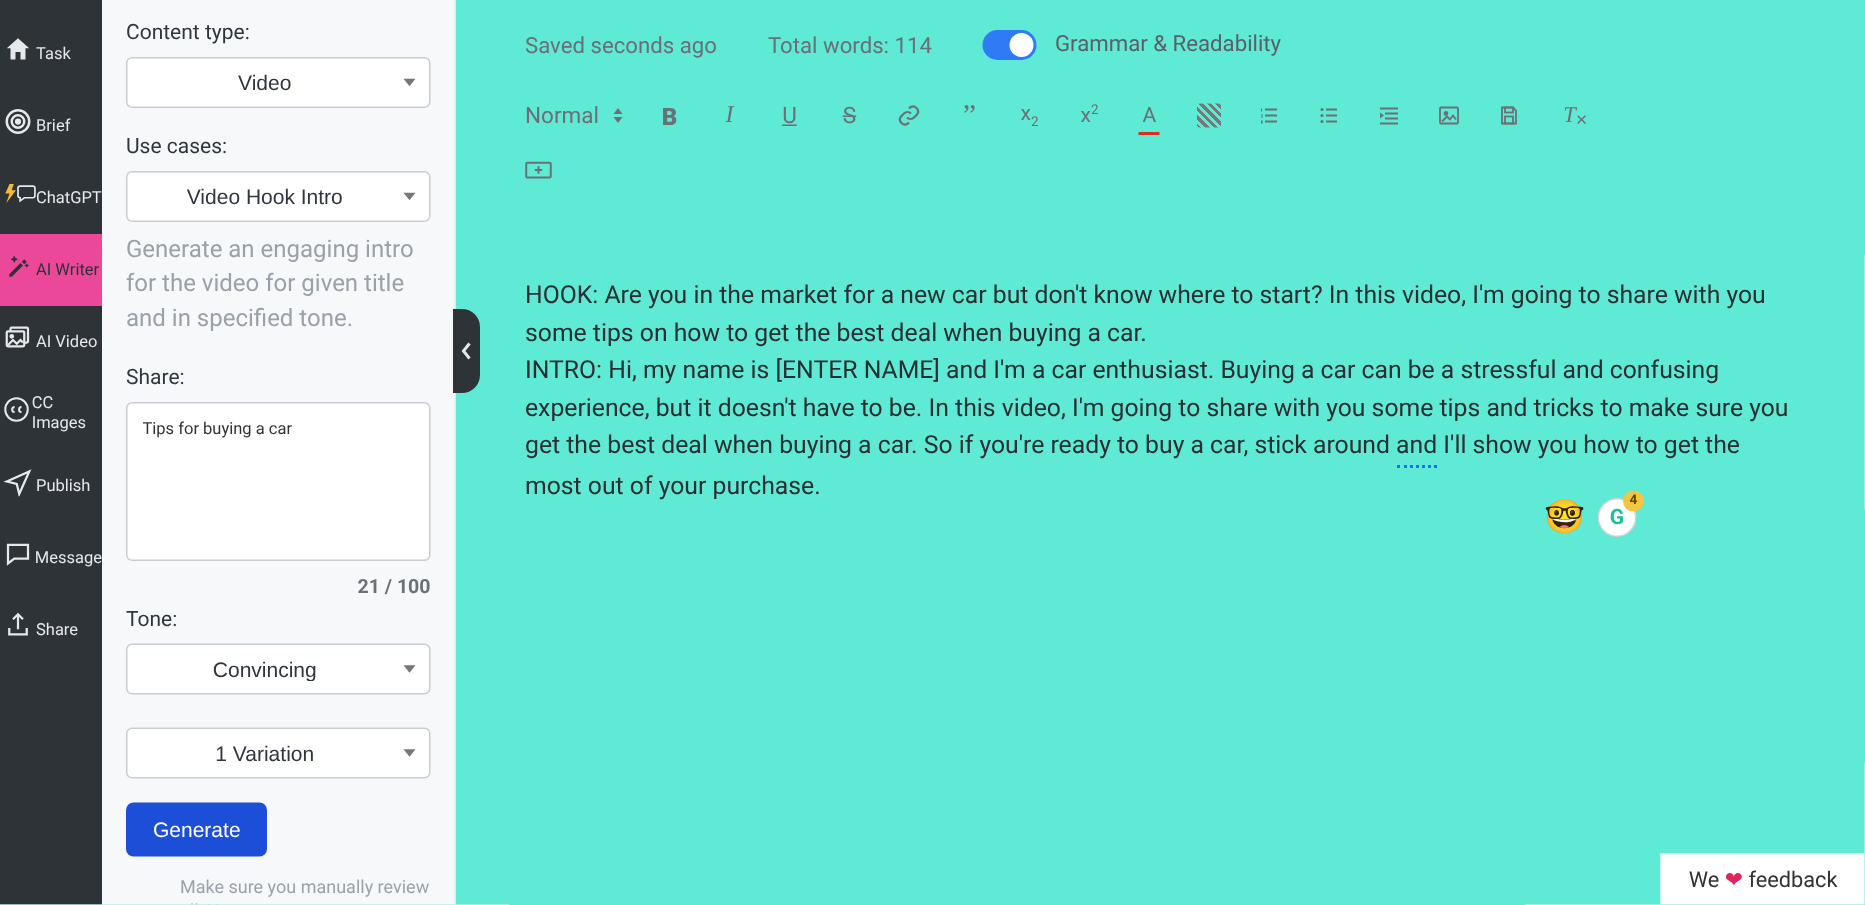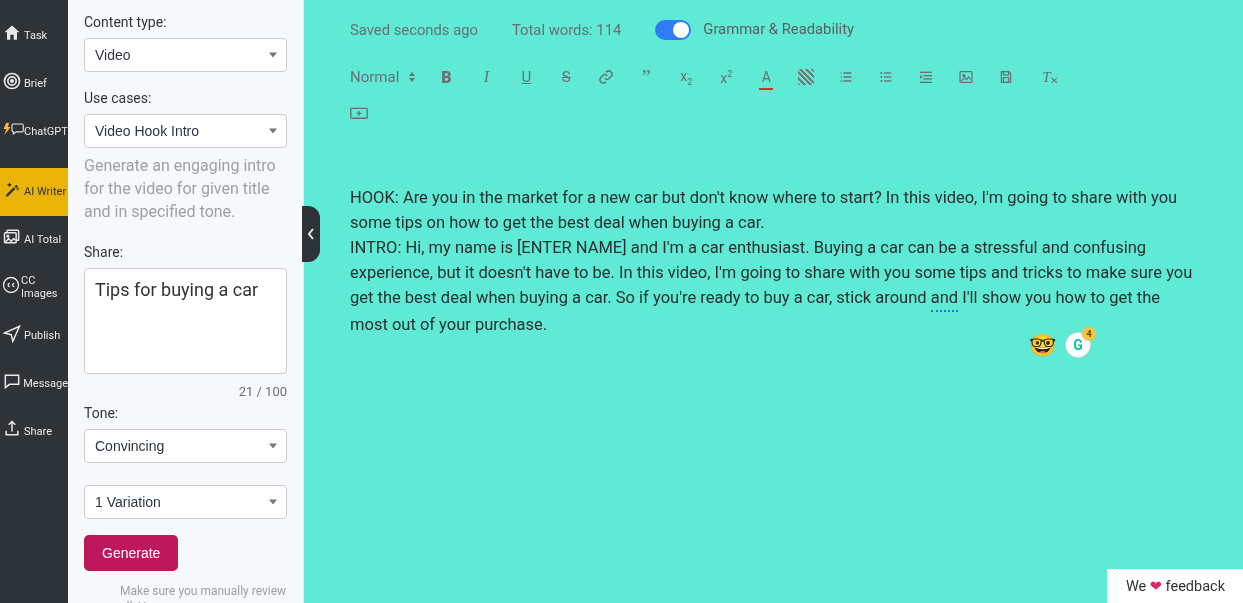--- a/index.html
+++ b/index.html
@@ -1,33 +1,33 @@
 <!DOCTYPE html>
 <html><head>
 <meta charset="utf-8">
 <style>
 * { box-sizing: border-box; margin: 0; padding: 0; }
 body { font-family: -apple-system, BlinkMacSystemFont, "Segoe UI", Roboto, Helvetica, Arial, sans-serif; background: #fff; color: #333; overflow: hidden; width: 1243px; height: 603px; }
 .app { display: flex; height: 603px; }
 .nav { width: 68px; background: #2e3338; display: flex; flex-direction: column; align-items: center; padding-top: 12px; flex-shrink: 0; }
 .nav-item { width: 68px; display: flex; flex-direction: row; align-items: center; padding: 10px 0 12px; color: #e6e8ea; font-size: 11px; cursor: pointer; }
-.nav-item.active { background: #eab308; color: #2e3338; margin-top: 12px; }
+.nav-item.active { background: #ec4899; color: #2e3338; }
 .nav-item .icn { width: 24px; height: 22px; display: flex; align-items: center; justify-content: center; margin-bottom: 4px; }
 .nav-item svg { display: block; }
 
 .panel { width: 236px; background: #f7f8f9; border-right: 1px solid #e5e7ea; padding: 14px 16px 8px; flex-shrink: 0; overflow: hidden; position: relative; }
 .label { font-size: 14px; color: #2f3640; margin-bottom: 8px; }
-.select { width: 100%; height: 34px; border: 1px solid #c9cdd3; border-radius: 4px; background: #fff; padding: 0 28px 0 10px; font-size: 14px; color: #2f3640; appearance: none; position: relative; }
+.select { width: 100%; height: 34px; border: 1px solid #c9cdd3; border-radius: 4px; background: #fff; padding: 0 28px 0 10px; font-size: 14px; color: #2f3640; appearance: none; position: relative; text-align: center; }
 .select-wrap { position: relative; margin-bottom: 4px; }
 .select-wrap::after { content: ""; position: absolute; right: 10px; top: 50%; transform: translateY(-50%); border-left: 4px solid transparent; border-right: 4px solid transparent; border-top: 5px solid #777; pointer-events: none; }
 .gap { height: 14px; }
 .hint { font-size: 16px; color: #9aa1a9; line-height: 1.45; margin-top: 6px; margin-bottom: 6px; }
-.textarea { width: 100%; height: 106px; border: 1px solid #c9cdd3; border-radius: 4px; padding: 10px; font-size: 18px; resize: none; font-family: inherit; color: #333; }
-.counter { text-align: right; font-size: 13px; color: #6b7077; margin-top: 6px; }
-.btn-primary { background: #be185d; color: #fff; border: none; border-radius: 5px; padding: 10px 18px; font-size: 14px; cursor: pointer; margin-top: 12px; }
+.textarea { width: 100%; height: 106px; border: 1px solid #c9cdd3; border-radius: 4px; padding: 10px; font-size: 11px; resize: none; font-family: inherit; color: #333; }
+.counter { text-align: right; font-size: 13px; color: #6b7077; margin-top: 6px; font-weight: bold; }
+.btn-primary { background: #1d4ed8; color: #fff; border: none; border-radius: 5px; padding: 10px 18px; font-size: 14px; cursor: pointer; margin-top: 12px; }
 .note { font-size: 12px; color: #9aa1a9; margin-top: 12px; line-height: 1.4; margin-left: 36px; }
 
 .collapse-tab { position: absolute; left: 302px; top: 206px; width: 18px; height: 56px; background: #2e3338; border-radius: 0 12px 12px 0; display: flex; align-items: center; justify-content: center; cursor: pointer; z-index: 3; }
 
 .editor { flex: 1; background: #5eead4; position: relative; display: flex; flex-direction: column; padding: 0 46px 0 46px; }
 .topbar { display: flex; align-items: center; gap: 34px; padding: 20px 0 12px; font-size: 14.8px; color: #6a6f77; }
 .toggle { width: 36px; height: 20px; background: #2f7af5; border-radius: 10px; position: relative; cursor: pointer; }
 .toggle::after { content: ""; position: absolute; width: 16px; height: 16px; background: #fff; border-radius: 50%; top: 2px; right: 2px; }
 .toggle-label { color: #5b6068; }
 
@@ -98,21 +98,21 @@
     </div>
     <div class="nav-item">
       <span class="icn">
         <svg width="20" height="20" viewBox="0 0 24 24" fill="none" stroke="currentColor" stroke-width="1.8">
             <rect x="6" y="4" width="14" height="12" rx="1"></rect>
             <rect x="3" y="7" width="14" height="12" rx="1" fill="#2e3338"></rect>
             <circle cx="7" cy="11" r="1" fill="currentColor"></circle>
             <path d="M4 18l4-4 3 3 3-3 2 2" stroke="currentColor"></path>
           </svg>
       </span>
-      <span>AI Total</span>
+      <span>AI Video</span>
     </div>
     <div class="nav-item">
       <span class="icn">
         <svg width="20" height="20" viewBox="0 0 24 24" fill="none" stroke="currentColor" stroke-width="1.6">
             <circle cx="12" cy="12" r="9"></circle>
             <path d="M10.5 10a2 2 0 1 0 0 4M16 10a2 2 0 1 0 0 4"></path>
           </svg>
       </span>
       <span>CC Images</span>
     </div>

